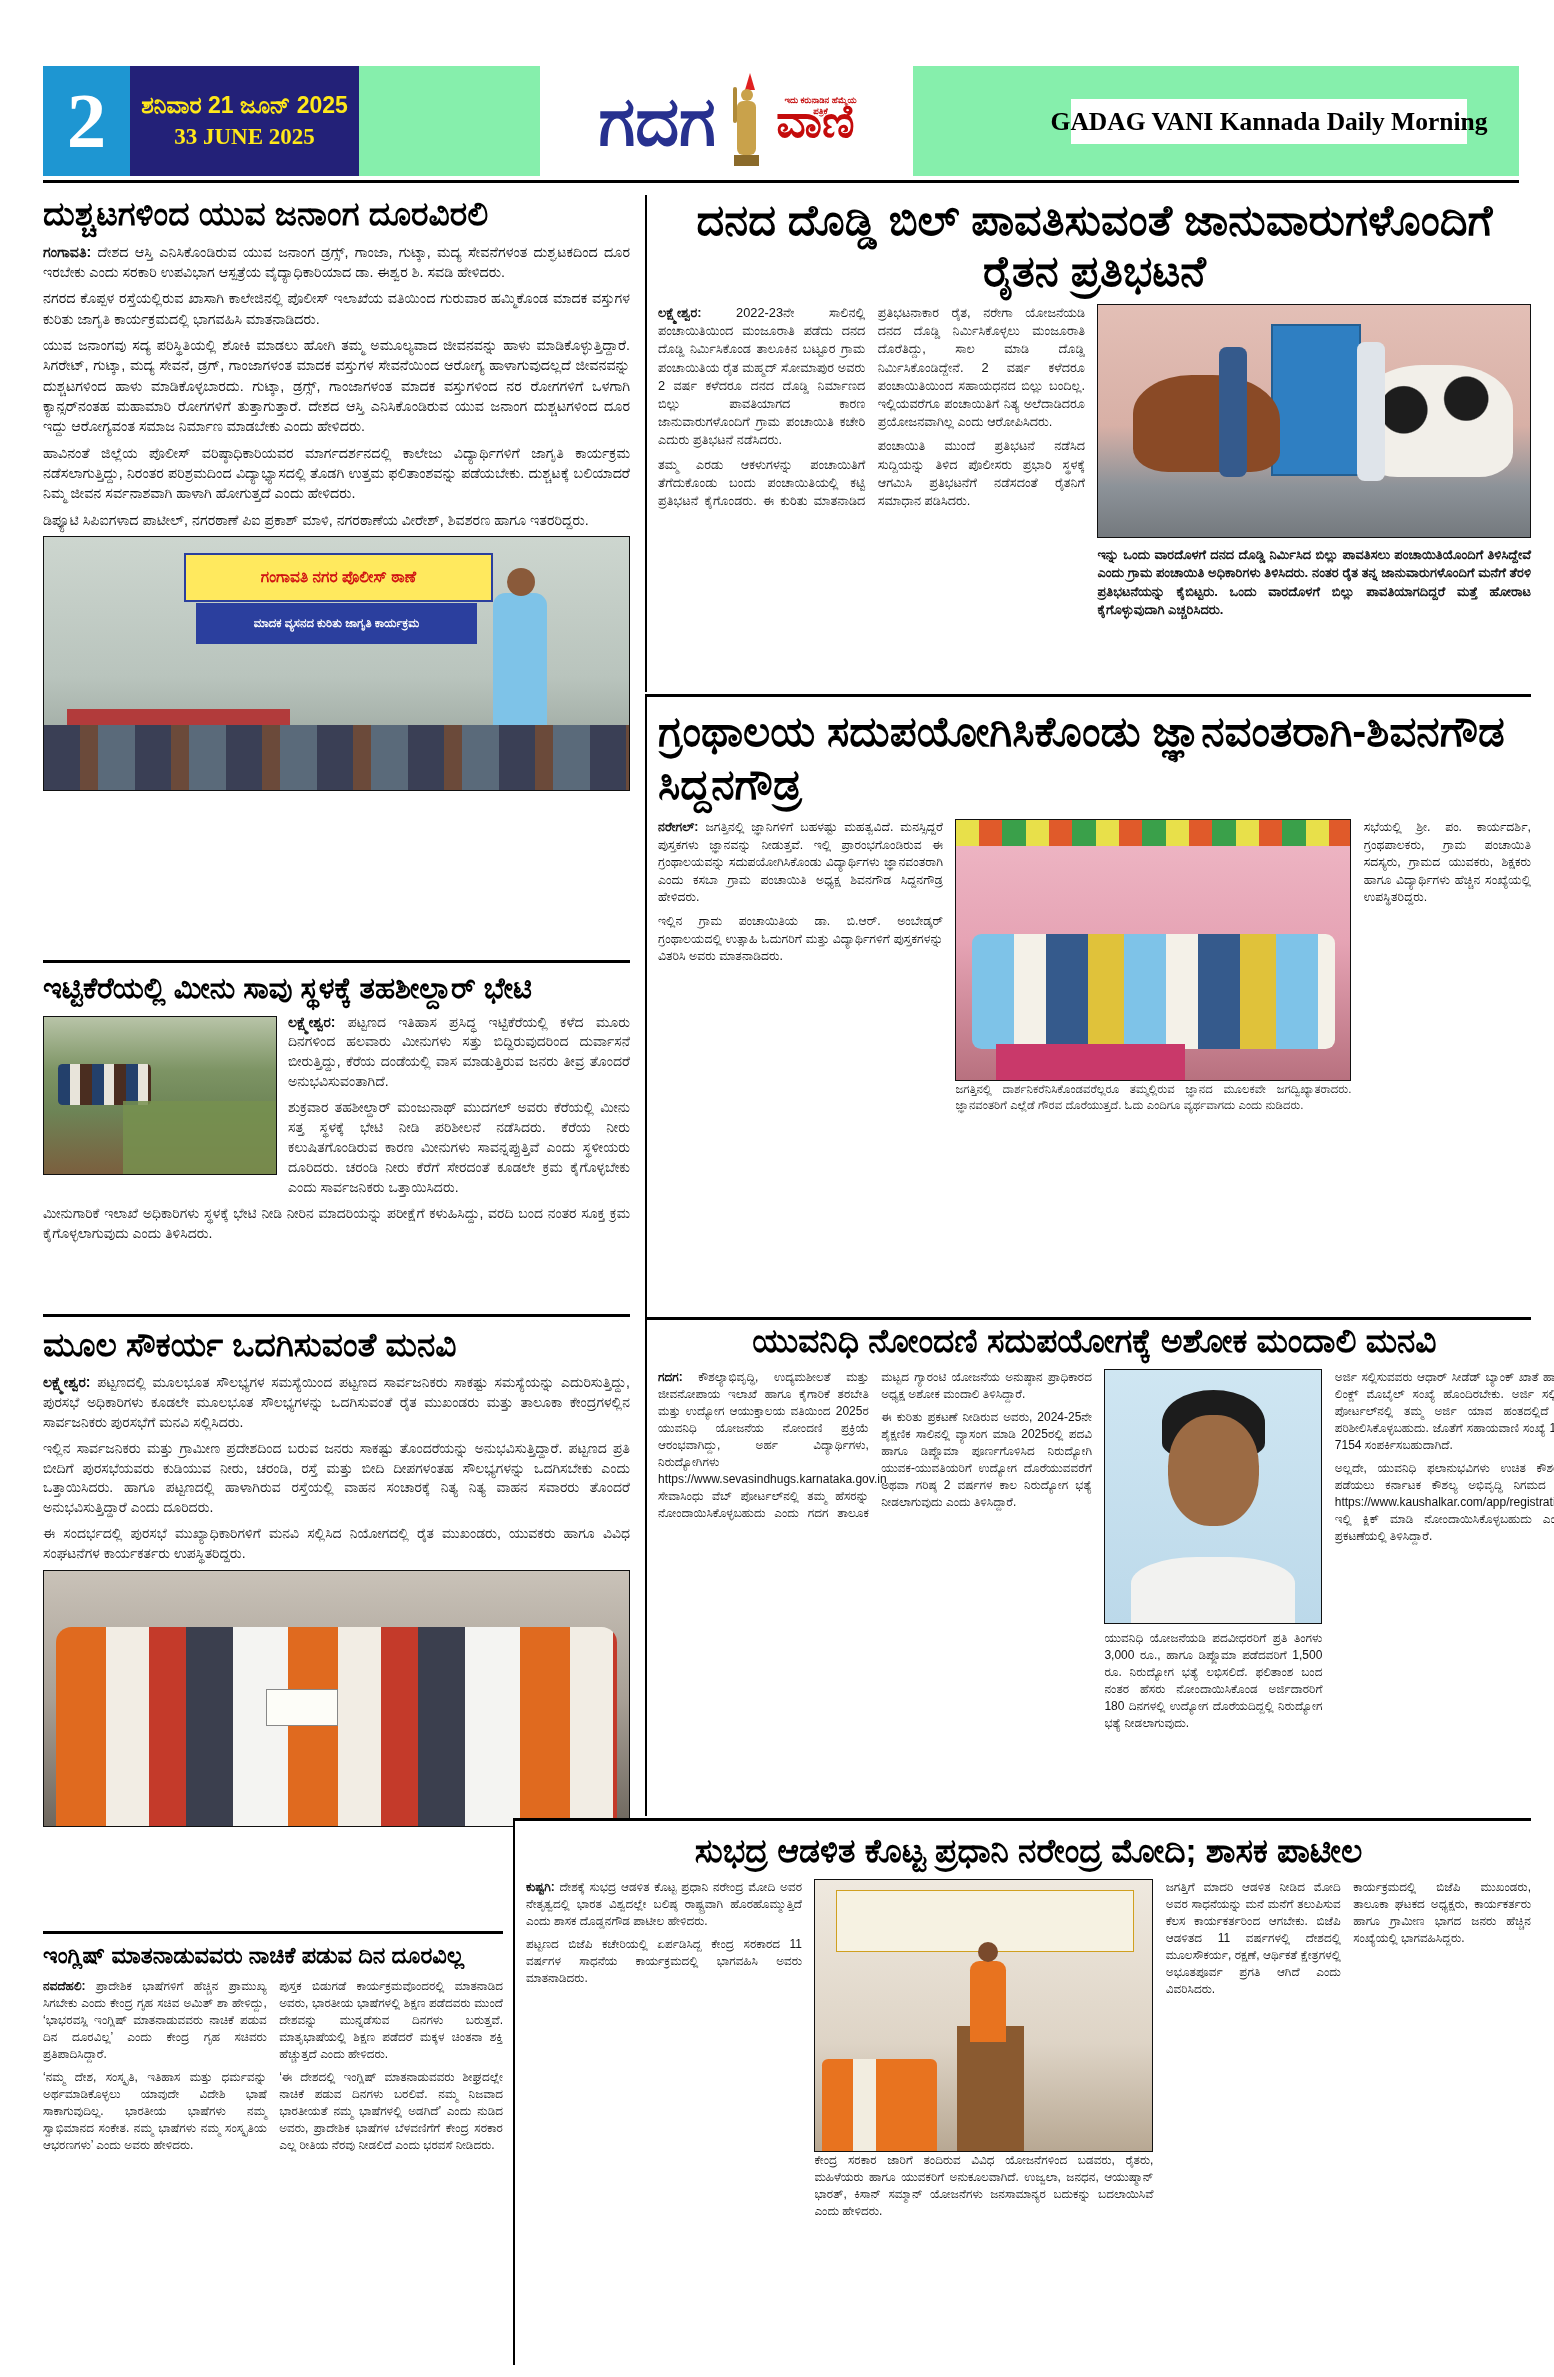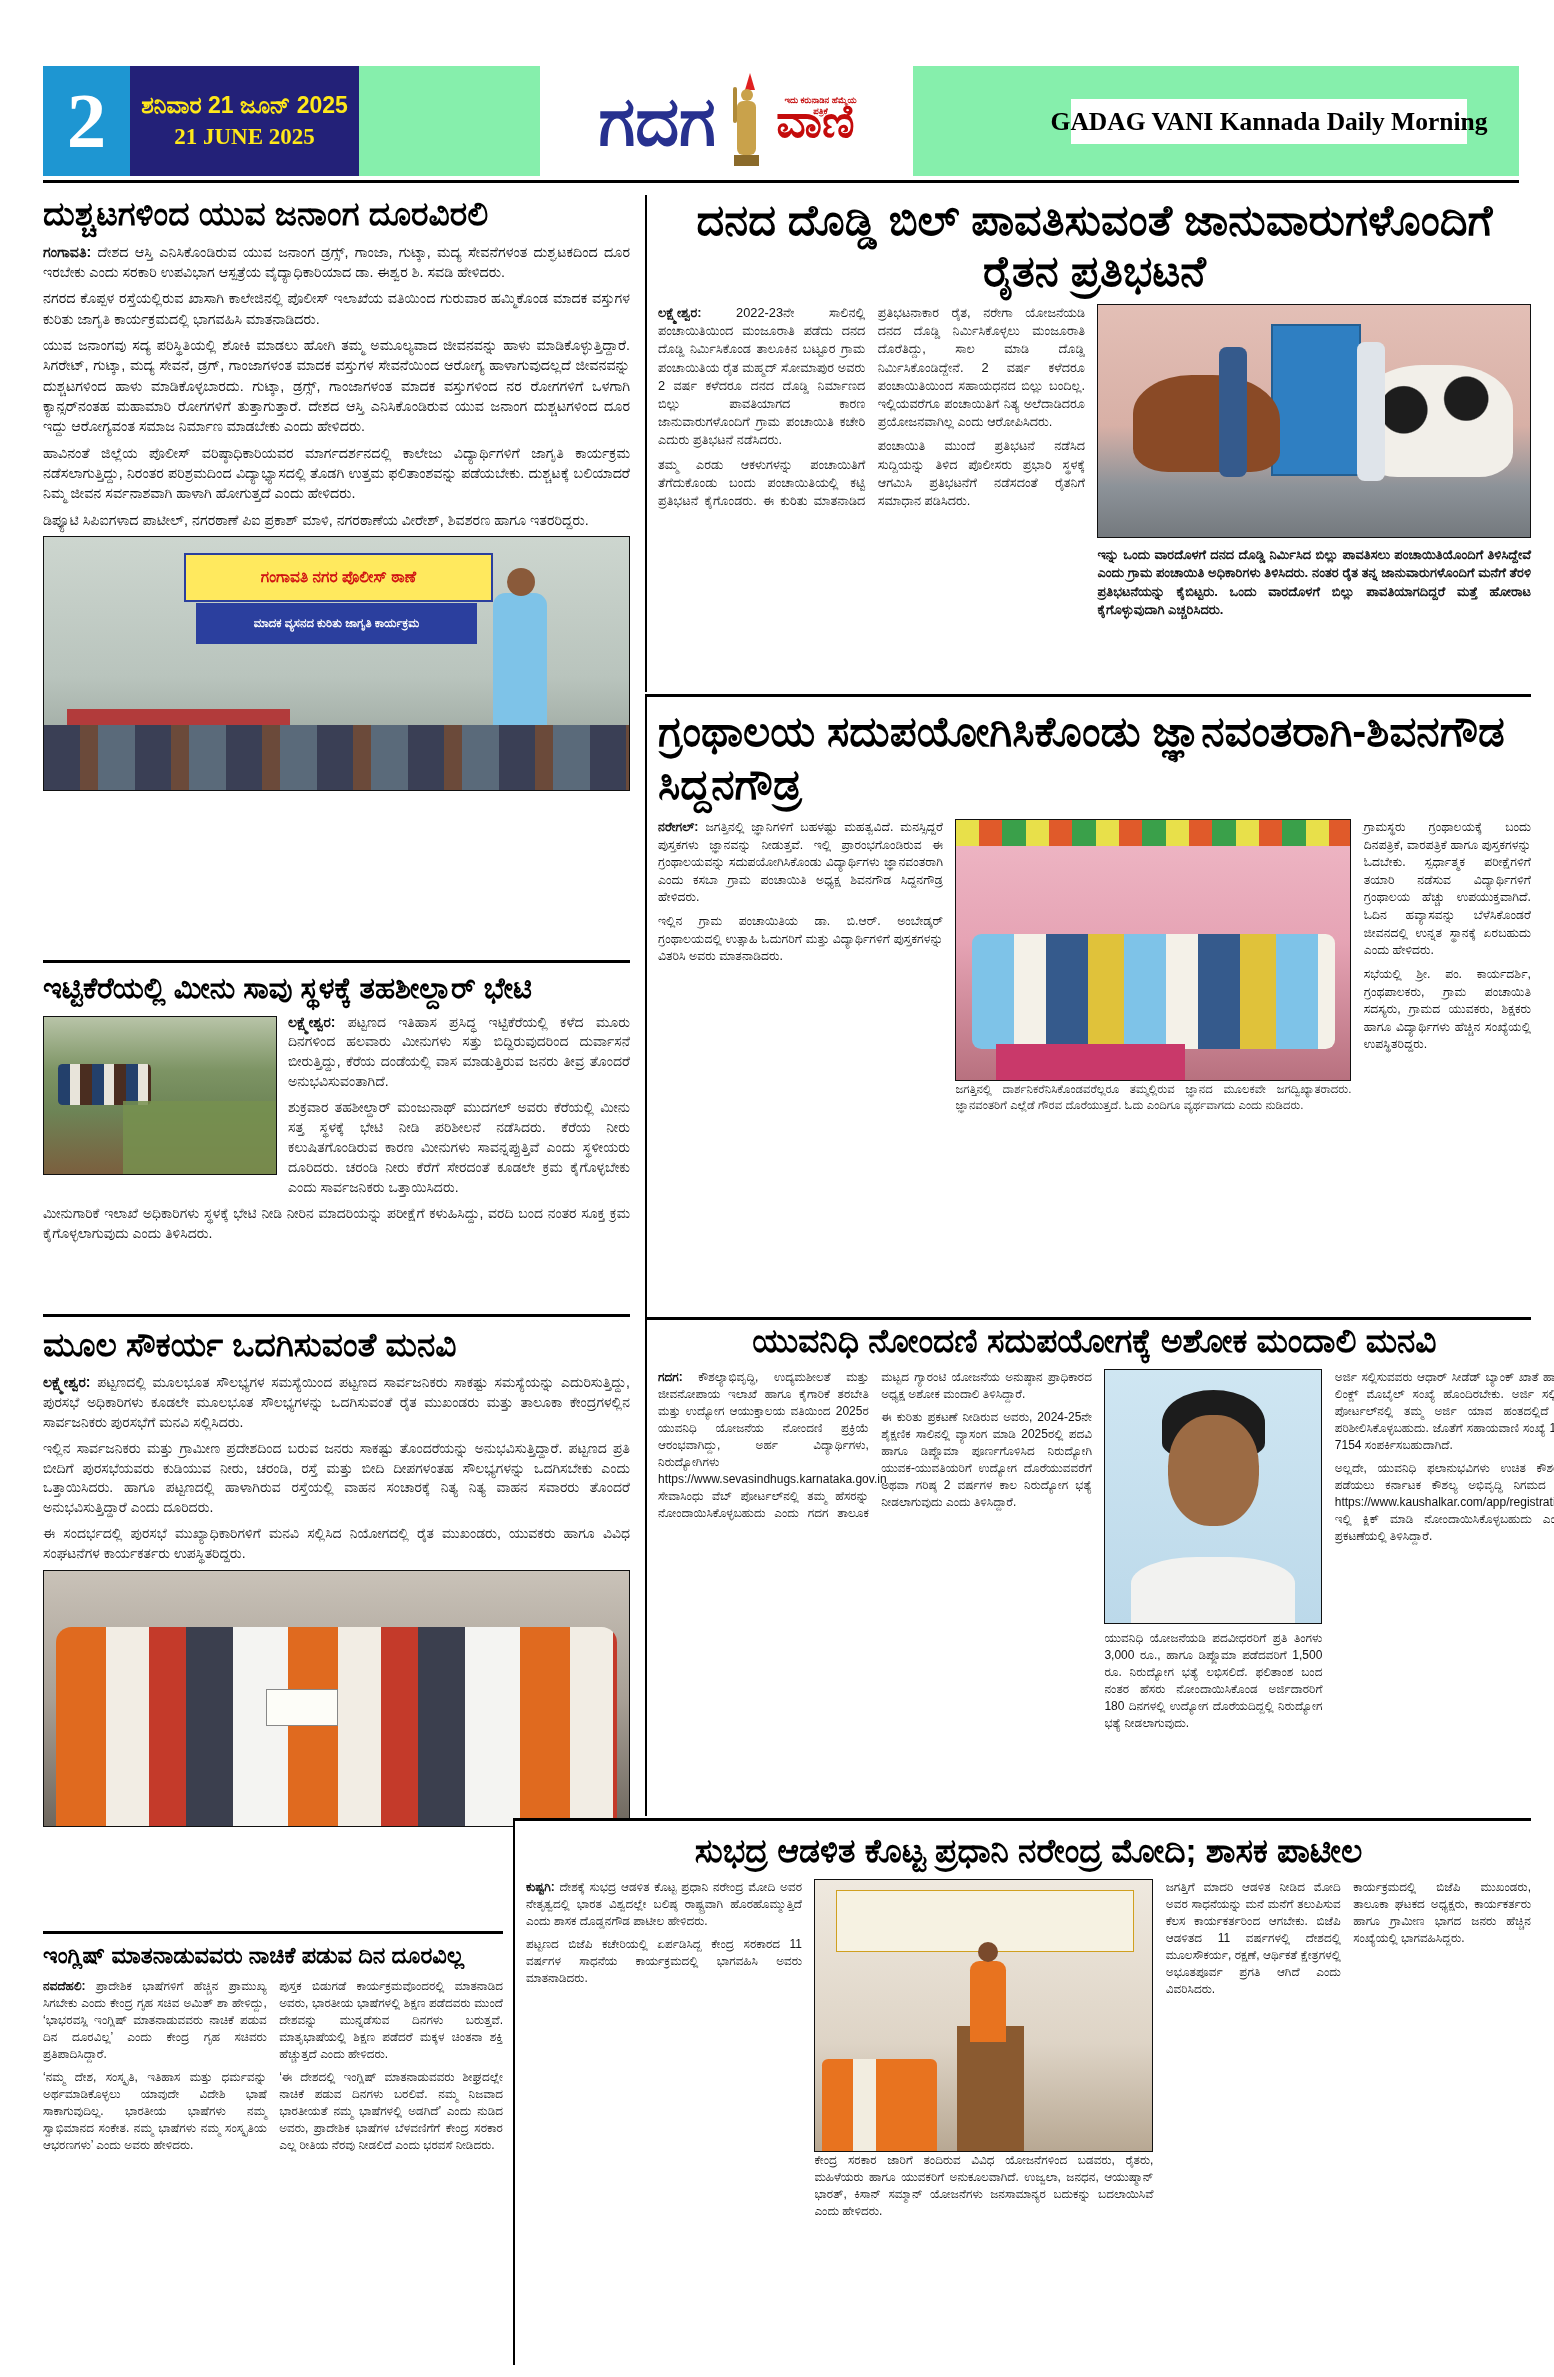--- a/index.html
+++ b/index.html
@@ -133,21 +133,21 @@
 </style>
 </head>
 <body>
 
 <div class="page">
 
   <div class="hdr">
     <div class="hdr-page">2</div>
     <div class="hdr-date">
       <div class="kn">ಶನಿವಾರ 21 ಜೂನ್ 2025</div>
-      <div class="en">21 JUNE 2025</div>
+      <div class="en">33 JUNE 2025</div>
     </div>
     <div class="hdr-rest">
       <div class="masthead">
         <span class="mh-kn1">ಗದಗ</span>
         <span class="mh-mid">
           <span class="statue">
               <span class="flag"></span>
               <span class="arm"></span>
               <span class="head"></span>
               <span class="body"></span>
@@ -248,21 +248,20 @@
       </div>
       <div class="cm body-txt">
         <div class="photo ph-lib">
           <div class="garland"></div>
           <div class="row"></div>
           <div class="tablecloth"></div>
         </div>
         <p class="cap">ಜಗತ್ತಿನಲ್ಲಿ ದಾರ್ಶನಿಕರೆನಿಸಿಕೊಂಡವರೆಲ್ಲರೂ ತಮ್ಮಲ್ಲಿರುವ ಜ್ಞಾನದ ಮೂಲಕವೇ ಜಗದ್ವಿಖ್ಯಾತರಾದರು. ಜ್ಞಾನವಂತರಿಗೆ ಎಲ್ಲೆಡೆ ಗೌರವ ದೊರೆಯುತ್ತದೆ. ಓದು ಎಂದಿಗೂ ವ್ಯರ್ಥವಾಗದು ಎಂದು ನುಡಿದರು.</p>
       </div>
       <div class="c3 body-txt">
-        <p>ಗ್ರಾಮಸ್ಥರು ಗ್ರಂಥಾಲಯಕ್ಕೆ ಬಂದು ದಿನಪತ್ರಿಕೆ, ವಾರಪತ್ರಿಕೆ ಹಾಗೂ ಪುಸ್ತಕಗಳನ್ನು ಓದಬೇಕು. ಸ್ಪರ್ಧಾತ್ಮಕ ಪರೀಕ್ಷೆಗಳಿಗೆ ತಯಾರಿ ನಡೆಸುವ ವಿದ್ಯಾರ್ಥಿಗಳಿಗೆ ಗ್ರಂಥಾಲಯ ಹೆಚ್ಚು ಉಪಯುಕ್ತವಾಗಿದೆ. ಓದಿನ ಹವ್ಯಾಸವನ್ನು ಬೆಳೆಸಿಕೊಂಡರೆ ಜೀವನದಲ್ಲಿ ಉನ್ನತ ಸ್ಥಾನಕ್ಕೆ ಏರಬಹುದು ಎಂದು ಹೇಳಿದರು.</p>
         <p>ಸಭೆಯಲ್ಲಿ ಶ್ರೀ. ಪಂ. ಕಾರ್ಯದರ್ಶಿ, ಗ್ರಂಥಪಾಲಕರು, ಗ್ರಾಮ ಪಂಚಾಯಿತಿ ಸದಸ್ಯರು, ಗ್ರಾಮದ ಯುವಕರು, ಶಿಕ್ಷಕರು ಹಾಗೂ ವಿದ್ಯಾರ್ಥಿಗಳು ಹೆಚ್ಚಿನ ಸಂಖ್ಯೆಯಲ್ಲಿ ಉಪಸ್ಥಿತರಿದ್ದರು.</p>
       </div>
     </div>
   </div>
 
   <div class="art a-yuva rule-l rule-t">
     <h1 class="hl">ಯುವನಿಧಿ ನೋಂದಣಿ ಸದುಪಯೋಗಕ್ಕೆ ಅಶೋಕ ಮಂದಾಲಿ ಮನವಿ</h1>
     <div class="wrap">
       <div class="c1 body-txt cols2">
         <p><b class="dl">ಗದಗ:</b> <span>ಕೌಶಲ್ಯಾಭಿವೃದ್ಧಿ, ಉದ್ಯಮಶೀಲತೆ ಮತ್ತು ಜೀವನೋಪಾಯ ಇಲಾಖೆ ಹಾಗೂ ಕೈಗಾರಿಕೆ ತರಬೇತಿ ಮತ್ತು ಉದ್ಯೋಗ ಆಯುಕ್ತಾಲಯ ವತಿಯಿಂದ 2025ರ ಯುವನಿಧಿ ಯೋಜನೆಯ ನೋಂದಣಿ ಪ್ರಕ್ರಿಯೆ ಆರಂಭವಾಗಿದ್ದು, ಅರ್ಹ ವಿದ್ಯಾರ್ಥಿಗಳು, ನಿರುದ್ಯೋಗಿಗಳು https://www.sevasindhugs.karnataka.gov.in ಸೇವಾಸಿಂಧು ವೆಬ್ ಪೋರ್ಟಲ್‌ನಲ್ಲಿ ತಮ್ಮ ಹೆಸರನ್ನು ನೋಂದಾಯಿಸಿಕೊಳ್ಳಬಹುದು ಎಂದು ಗದಗ ತಾಲೂಕ ಮಟ್ಟದ ಗ್ಯಾರಂಟಿ ಯೋಜನೆಯ ಅನುಷ್ಠಾನ ಪ್ರಾಧಿಕಾರದ ಅಧ್ಯಕ್ಷ ಅಶೋಕ ಮಂದಾಲಿ ತಿಳಿಸಿದ್ದಾರೆ.</span></p>

